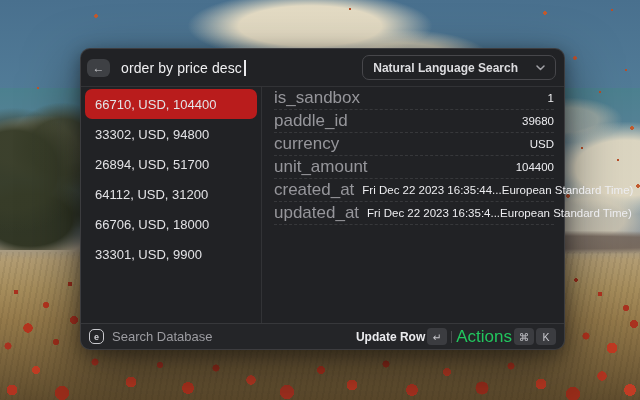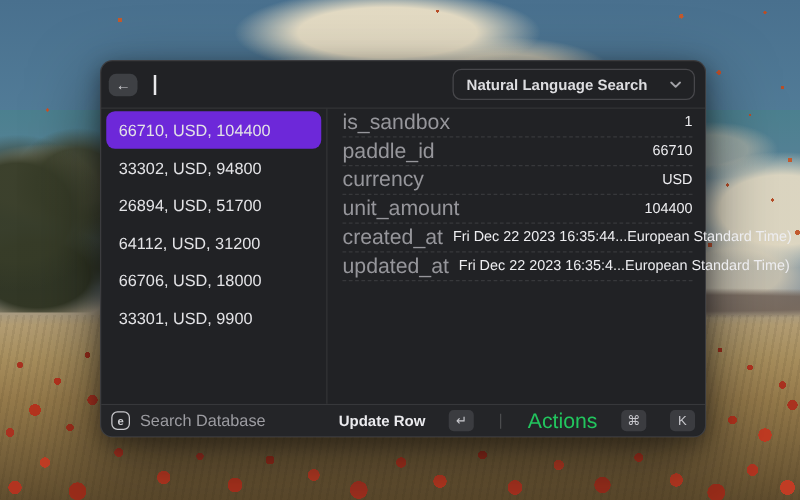--- a/index.html
+++ b/index.html
@@ -96,34 +96,34 @@
   .query{display:flex;align-items:center;margin-left:11px;font-size:14px;font-weight:500;
     letter-spacing:.1px;color:#f0f0f2;flex:1;}
   .caret{width:2px;height:16px;background:#e9e9ec;margin-left:2px;}
   .dropdown{height:25px;box-sizing:border-box;display:flex;align-items:center;gap:18px;
     padding:0 10px;border:1px solid #47474b;border-radius:7px;font-size:12px;color:#dddde0;cursor:pointer;font-weight:bold;}
   .chev{width:9px;height:6px;}
   .content{flex:1;display:flex;min-height:0;}
   .list{width:180px;flex:0 0 180px;padding:2px 4px;box-sizing:border-box;overflow:hidden;}
   .list-item{height:30px;display:flex;align-items:center;padding:0 10px;border-radius:7px;
     font-size:13px;color:#e3e3e6;white-space:nowrap;cursor:pointer;}
-  .list-item.selected{background:#6d28d9;}
+  .list-item.selected{background:#b91c1c;}
   .vsep{width:1px;background:rgba(255,255,255,.08);}
   .detail{flex:1;padding:0 10px 0 12px;min-width:0;}
   .detail-row{height:22px;display:flex;align-items:center;justify-content:space-between;
     border-bottom:1px dashed rgba(255,255,255,.10);}
   .detail-key{font-size:17px;color:#96969b;white-space:nowrap;}
   .detail-value{font-size:11.5px;color:#ededf0;white-space:nowrap;margin-left:8px;}
   .bottombar{height:25px;flex:0 0 25px;display:flex;align-items:center;gap:8px;
     padding:0 8px;border-top:1px solid rgba(255,255,255,.09);background:rgba(255,255,255,.015);
     border-radius:0 0 10px 10px;}
   .app-icon{width:15px;height:15px;border:1.5px solid #c9c9cd;border-radius:5px;box-sizing:border-box;
     display:flex;align-items:center;justify-content:center;font-size:9px;font-weight:bold;color:#cfcfd3;}
   .cmd-name{font-size:13px;color:#9c9ca1;}
-  .bar-right{margin-left:auto;display:flex;align-items:center;gap:19px;text-align:center;}
+  .bar-right{margin-left:auto;display:flex;align-items:center;gap:2px;text-align:center;}
   .action-primary{font-size:12px;font-weight:600;color:#ebebee;cursor:pointer;}
   .action-secondary{font-size:17px;color:#22c55e;cursor:pointer;}
   kbd{font-family:"Liberation Sans", sans-serif;height:17px;min-width:12px;padding:0 4px;
     background:#3b3c40;border-radius:4px;color:#c7c7cc;font-size:10.5px;
     display:flex;align-items:center;justify-content:center;cursor:pointer;}
   .vdiv{width:1px;height:12px;background:rgba(255,255,255,.18);margin:0 2px;}
 </style>
 </head>
 <body>
 
@@ -136,20 +136,21 @@
   <div class="poppies"></div>
   <div class="petals"></div>
 </div>
 
 <div class="window">
   <div class="topbar">
     <button class="back-btn">
       <span>←</span>
     </button>
     <div class="query">
+      <span>order by price desc</span>
       <span class="caret"></span>
     </div>
     <div class="dropdown">
       <span>Natural Language Search</span>
       <svg class="chev" viewBox="0 0 9 6">
         <path d="M1 1 L4.5 4.5 L8 1" fill="none" stroke="#a2a2a7" stroke-width="1.5" stroke-linecap="round" stroke-linejoin="round"></path>
       </svg>
     </div>
   </div>
 
@@ -163,21 +164,21 @@
         <div class="list-item">33301, USD, 9900</div>
       </div>
     <div class="vsep"></div>
     <div class="detail">
         <div class="detail-row">
           <span class="detail-key">is_sandbox</span>
           <span class="detail-value">1</span>
         </div>
         <div class="detail-row">
           <span class="detail-key">paddle_id</span>
-          <span class="detail-value">66710</span>
+          <span class="detail-value">39680</span>
         </div>
         <div class="detail-row">
           <span class="detail-key">currency</span>
           <span class="detail-value">USD</span>
         </div>
         <div class="detail-row">
           <span class="detail-key">unit_amount</span>
           <span class="detail-value">104400</span>
         </div>
         <div class="detail-row">

